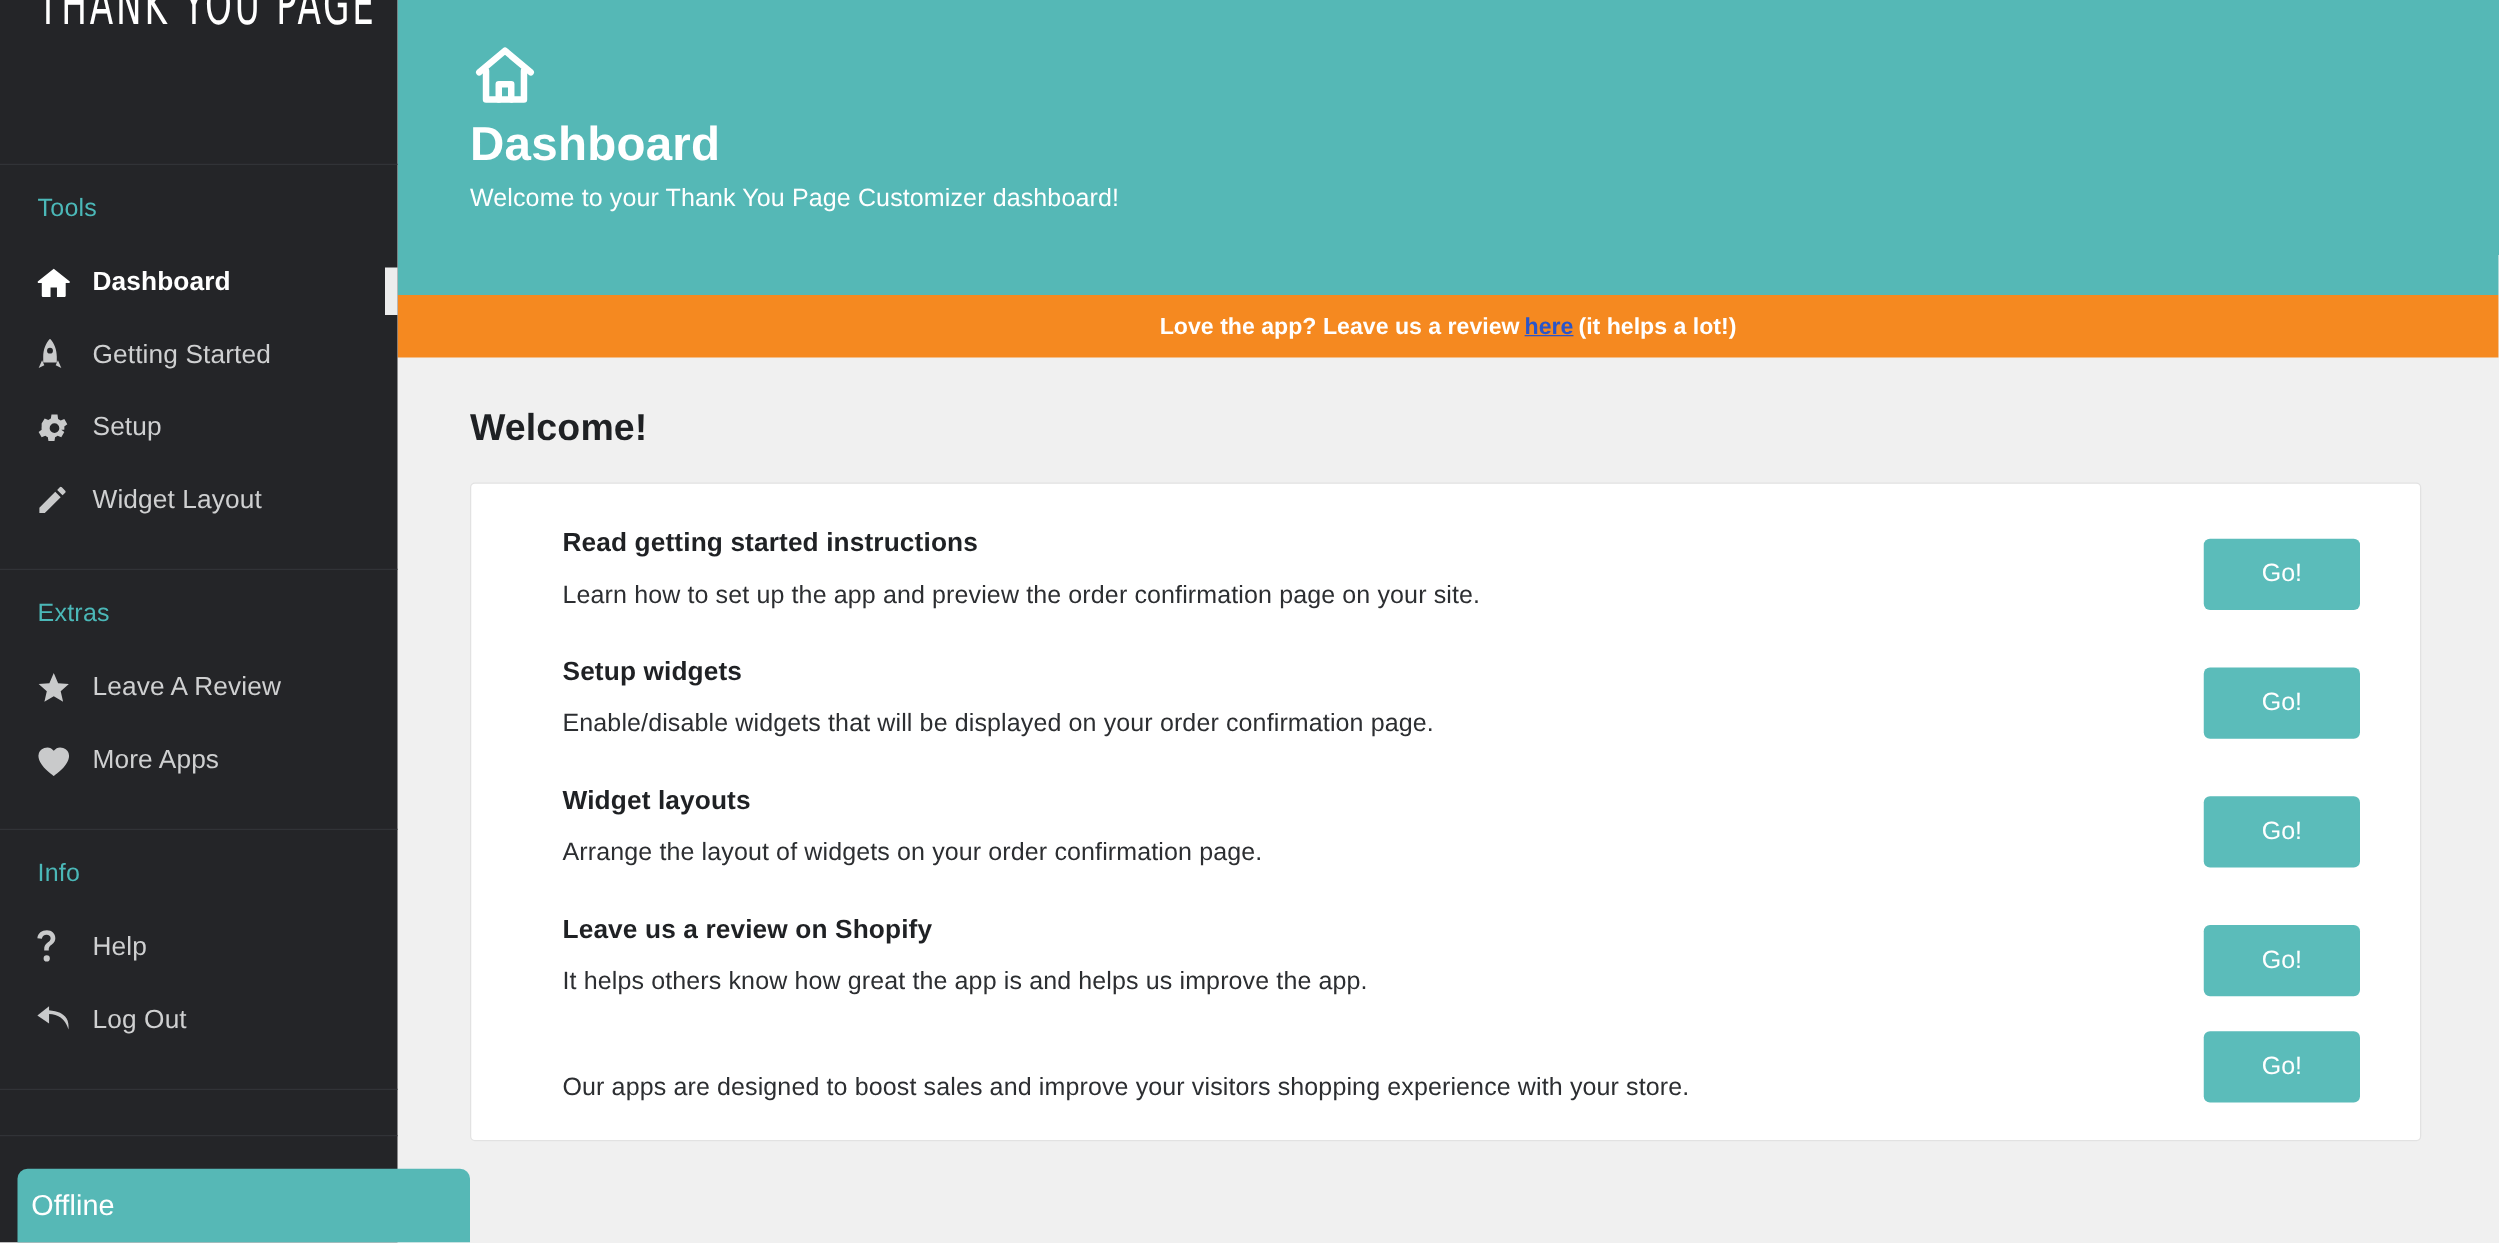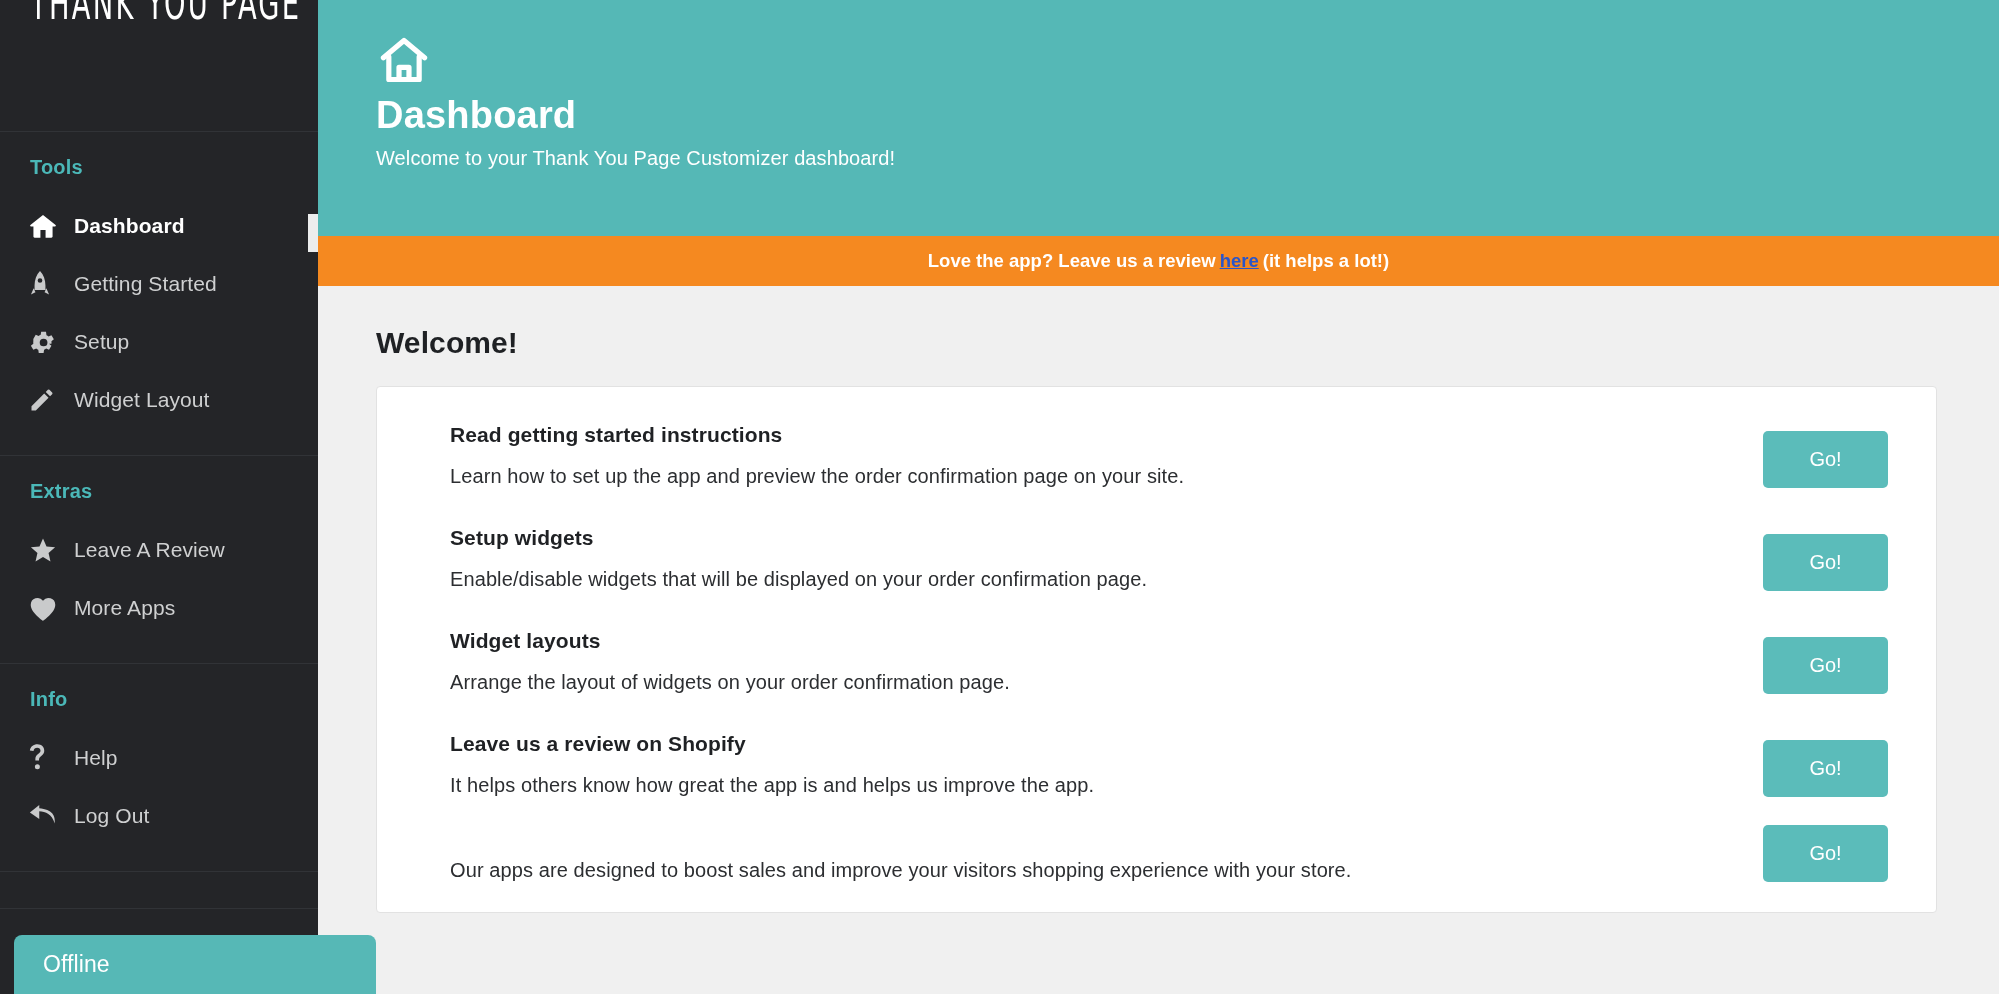--- a/index.html
+++ b/index.html
@@ -50,21 +50,21 @@
 
   .nav-group {
     padding: 24px 0 26px 0;
     border-bottom: 1px solid #313337;
   }
   .nav-group:last-of-type { border-bottom: 1px solid #313337; }
 
   .group-label {
     color: #4bb8b8;
     font-size: 20px;
-    font-weight: bold;
+    font-weight: normal;
     padding: 0 0 18px 30px;
     letter-spacing: 0.2px;
   }
 
   .nav-item {
     display: flex;
     align-items: center;
     height: 58px;
     padding-left: 28px;
     cursor: pointer;
@@ -216,21 +216,21 @@
     position: absolute;
     left: 14px;
     bottom: 0;
     width: 362px;
     height: 59px;
     background: #56b8b6;
     border-radius: 8px 8px 0 0;
     z-index: 50;
     display: flex;
     align-items: center;
-    padding-left: 29px;
+    padding-left: 11px;
     cursor: pointer;
   }
   .chat-widget .chat-label {
     color: #ffffff;
     font-size: 23px;
     letter-spacing: 0.1px;
   }
 </style>
 </head>
 <body>

